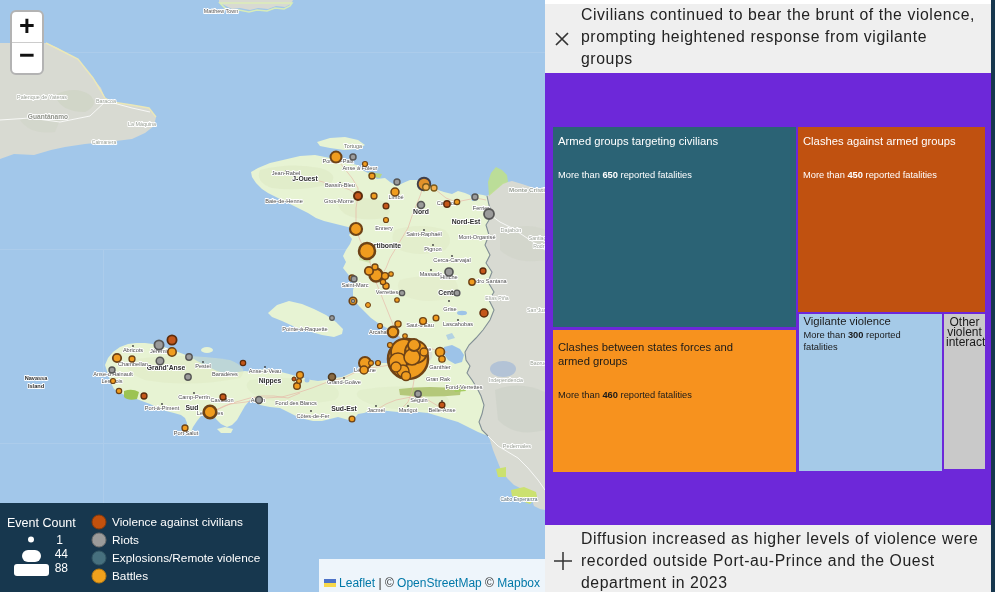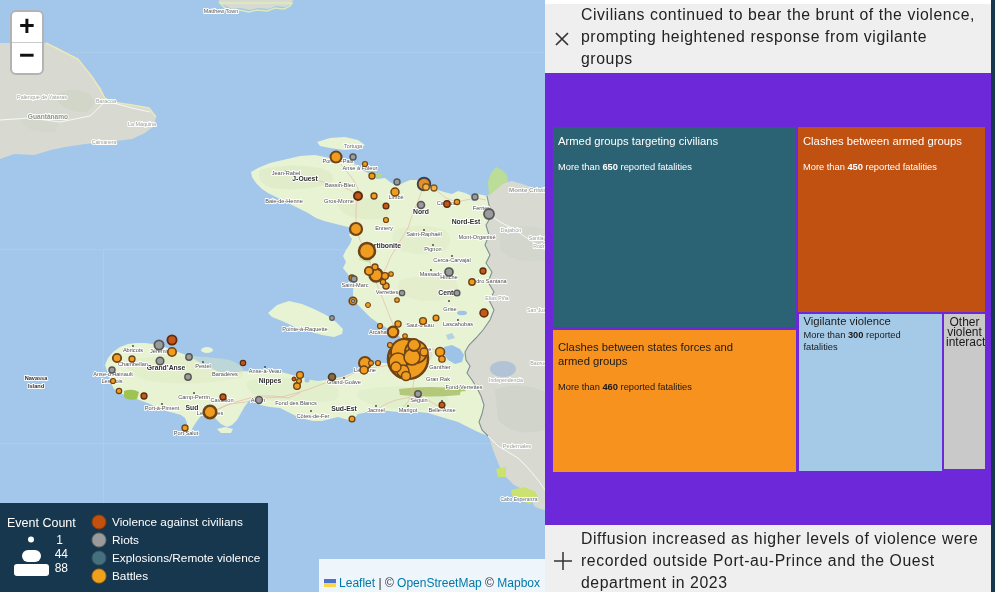--- a/index.html
+++ b/index.html
@@ -7,21 +7,21 @@
   #app{position:relative;width:995px;height:592px;}
   #map{position:absolute;left:0;top:0;width:545px;height:592px;overflow:hidden;}
   #panel{position:absolute;left:545px;top:4px;width:450px;height:592px;background:#6d28d9;overflow:hidden;}
   .sect{position:absolute;left:0;width:450px;background:#efefef;color:#222;}
   .sect .txt{margin-left:36px;margin-right:8px;font-size:15.8px;letter-spacing:0.58px;line-height:22.2px;color:#222;white-space:nowrap;}
   .navbtn{position:absolute;left:9px;font-size:22px;color:#333;line-height:22px;}
   #rightbar{position:absolute;left:990.5px;top:0;width:4.5px;height:592px;background:#17374e;}
   
   .tile{position:absolute;box-sizing:border-box;padding:7px 5px;overflow:hidden;}
   .tile .t1{font-size:11.25px;line-height:14px;}
-  .tile .t2{font-size:9.3px;line-height:12px;margin-top:13px;}
+  .tile .t2{font-size:9.3px;line-height:12px;margin-top:21px;}
   
   #zoomctl{position:absolute;left:10px;top:10px;width:30px;height:61px;background:#fff;
     border:2px solid #b3b3b3;border-radius:6px;z-index:30;}
   #zoomctl .zi{width:30px;height:30px;text-align:center;font-weight:bold;font-size:27px;
     line-height:29px;color:#111;}
   #zoomctl .sep{border-top:1px solid #ccc;}
   #legend{position:absolute;left:0px;top:503px;width:268px;height:89px;background:#17374e;
     z-index:25;color:#22c55e;}
   #attrib{position:absolute;right:0;bottom:0;background:rgba(255,255,255,.82);z-index:25;
     font-size:12px;line-height:17px;height:17px;padding:16px 5px 0 5px;color:#333;}
@@ -317,21 +317,21 @@
       <svg class="navbtn" style="top:27px;" width="16" height="16" viewBox="0 0 16 16">
           <path d="M2,2 L14,14 M14,2 L2,14" stroke="#333" stroke-width="1.7" fill="none"></path>
         </svg>
       <div class="txt" style="padding-top:0px;">Civilians continued to bear the brunt of the violence,<br>prompting heightened response from vigilante<br>groups</div>
     </div>
     <div class="tile" style="left:8px;top:123px;width:243px;height:200px;background:#2b6375;color:#fff;">
       <div class="t1">Armed groups targeting civilians</div>
       <div class="t2">More than <b>650</b> reported fatalities</div>
     </div>
     <div class="tile" style="left:253px;top:123px;width:187px;height:185px;background:#c05110;color:#fff;">
-      <div class="t1">Clashes between armed groups</div>
+      <div class="t1">Clashes against armed groups</div>
       <div class="t2">More than <b>450</b> reported fatalities</div>
     </div>
     <div class="tile" style="left:8px;top:325.5px;width:243px;height:142px;background:#f7921e;color:#1a1a1a;padding-top:10px;">
       <div class="t1">Clashes between states forces and<br>armed groups</div>
       <div class="t2">More than <b>460</b> reported fatalities</div>
     </div>
     <div class="tile" style="left:253.5px;top:310px;width:143px;height:157px;background:#a5cae8;color:#1a1a1a;padding-top:0px;">
       <div class="t1">Vigilante violence</div>
       <div class="t2" style="margin-top:1px;">More than <b>300</b> reported fatalities</div>
     </div>

